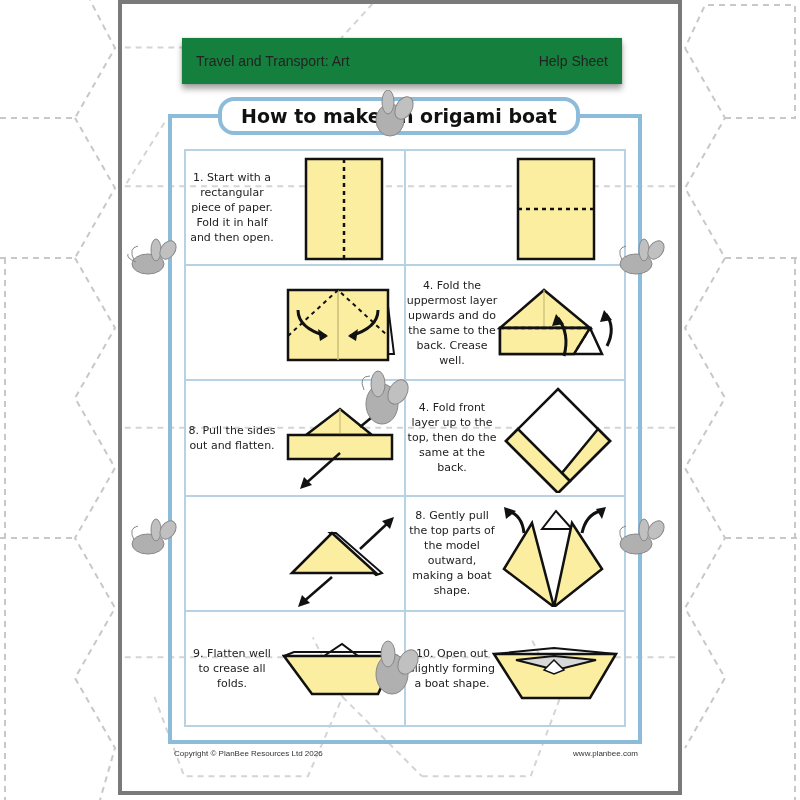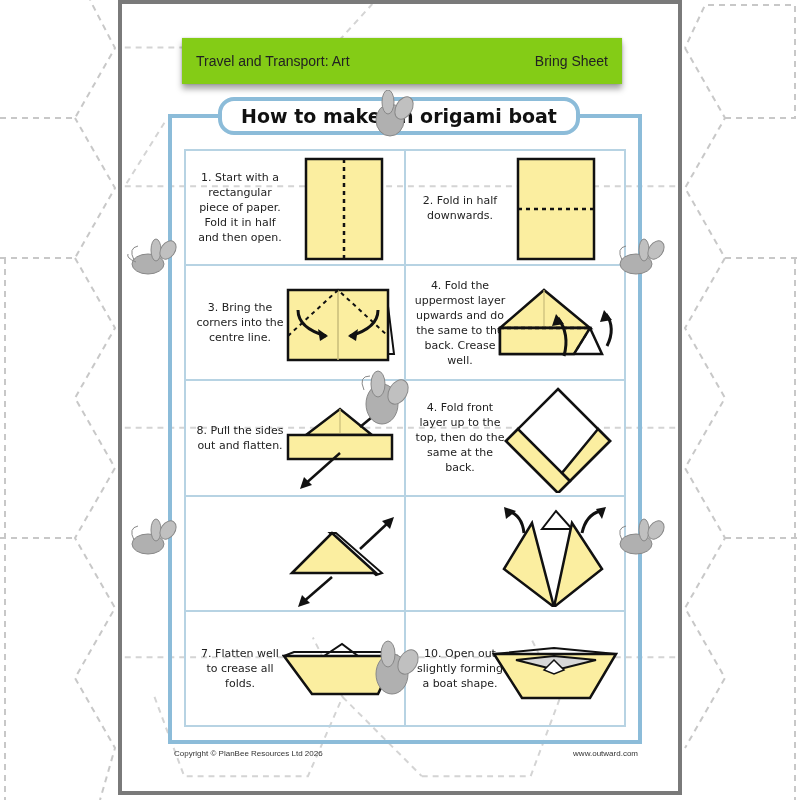--- a/index.html
+++ b/index.html
@@ -11,21 +11,21 @@
   .bg-pattern { position: absolute; left: 0; top: 0; width: 800px; height: 800px; }
   .page {
     position: absolute; left: 118px; top: 0; width: 564px; height: 795px;
     background: #ffffff;
     border: 4px solid #7a7a7a; border-top: 4px solid #7a7a7a;
     box-sizing: border-box;
   }
   .page-pattern { position: absolute; left: 0; top: 0; width: 100%; height: 100%; }
   .header-bar {
     position: absolute; left: 60px; top: 34px; width: 440px; height: 46px;
-    background: #84cc16;
+    background: #15803d;
     box-shadow: 0 5px 6px rgba(0,0,0,0.35), 0 0 2px rgba(0,0,0,0.2);
     display: flex; align-items: center; justify-content: space-between;
     padding: 0 14px; box-sizing: border-box;
     font-family: "Liberation Sans", sans-serif; font-size: 14px; color: #222;
   }
   .frame {
     position: absolute; left: 46px; top: 110px; width: 474px; height: 630px;
     border: 4px solid #8cbcd9; box-sizing: border-box;
   }
   .title-pill {
@@ -38,21 +38,21 @@
   .grid {
     position: absolute; left: 62px; top: 145px; width: 442px; height: 578px;
     display: grid; grid-template-columns: 1fr 1fr; grid-template-rows: repeat(5, 1fr);
     border: 1px solid #b7d3e3; box-sizing: border-box;
   }
   .cell {
     border: 1px solid #b7d3e3; position: relative;
     display: flex; align-items: center; box-sizing: border-box;
   }
   .step-text {
-    width: 92px; margin-left: 8px; text-align: center;
+    width: 92px; text-align: center;
     font-family: "DejaVu Sans", sans-serif; font-size: 11px; line-height: 15px; color: #222;
   }
   .step-fig { position: absolute; }
   .footer {
     position: absolute; left: 52px; top: 745px; width: 464px;
     display: flex; justify-content: space-between;
     font-family: "Liberation Sans", sans-serif; font-size: 8px; color: #333;
   }
   .bee { position: absolute; }
 </style>
@@ -83,46 +83,44 @@
       <path d="M0 660 L556 660"></path>
       <path d="M40 120 L0 184"></path>
       <path d="M30 700 L60 780 L185 780 L220 700 L190 640"></path>
       <path d="M300 780 L410 780 L440 700 L410 640"></path>
       <path d="M220 700 L300 780"></path>
     </g>
   </svg>
 
   <div class="header-bar">
     <span>Travel and Transport: Art</span>
-    <span>Bring Sheet</span>
+    <span>Help Sheet</span>
   </div>
 
   <div class="frame"></div>
   <div class="title-pill">How to make an origami boat</div>
 
   <div class="grid">
 
     <div class="cell">
       <div class="step-text">1. Start with a rectangular piece of paper. Fold it in half and then open.</div>
       <svg class="step-fig" style="left:118px;top:6px" width="80" height="104" viewBox="0 0 80 104">
         <rect x="2" y="2" width="76" height="100" fill="#fbeea0" stroke="#111" stroke-width="2.5"></rect>
         <line x1="40" y1="2" x2="40" y2="102" stroke="#111" stroke-width="2.5" stroke-dasharray="4,4"></line>
       </svg>
     </div>
 
     <div class="cell">
-      <div class="step-text">2. Fold in half downwards.</div>
       <svg class="step-fig" style="left:110px;top:6px" width="80" height="104" viewBox="0 0 80 104">
         <rect x="2" y="2" width="76" height="100" fill="#fbeea0" stroke="#111" stroke-width="2.5"></rect>
         <line x1="2" y1="52" x2="78" y2="52" stroke="#111" stroke-width="2.5" stroke-dasharray="4,4"></line>
       </svg>
     </div>
 
     <div class="cell">
-      <div class="step-text">3. Bring the corners into the centre line.</div>
       <svg class="step-fig" style="left:100px;top:20px" width="110" height="80" viewBox="0 0 110 80">
         <polyline points="100,4 108,68 100,68" fill="#fff" stroke="#111" stroke-width="2"></polyline>
         <rect x="2" y="4" width="100" height="70" fill="#fbeea0" stroke="#111" stroke-width="2.5"></rect>
         <line x1="52" y1="4" x2="52" y2="74" stroke="#c9bd7a" stroke-width="1.5"></line>
         <polyline points="2,50 52,4 102,50" fill="none" stroke="#111" stroke-width="2" stroke-dasharray="4,4"></polyline>
         <path d="M12 24 Q12 42 40 50" fill="none" stroke="#111" stroke-width="3"></path>
         <polygon points="42,50 32,43 34,55" fill="#111"></polygon>
         <path d="M92 24 Q92 42 64 50" fill="none" stroke="#111" stroke-width="3"></path>
         <polygon points="62,50 72,43 70,55" fill="#111"></polygon>
       </svg>
@@ -171,54 +169,55 @@
         <polygon points="50,30 96,70 90,72 44,30" fill="#fff" stroke="#111" stroke-width="2"></polygon>
         <polygon points="6,70 46,30 90,70" fill="#fbeea0" stroke="#111" stroke-width="2.5"></polygon>
         <line x1="74" y1="46" x2="104" y2="18" stroke="#111" stroke-width="2.5"></line>
         <polygon points="108,14 96,18 104,26" fill="#111"></polygon>
         <line x1="46" y1="74" x2="16" y2="100" stroke="#111" stroke-width="2.5"></line>
         <polygon points="12,104 24,100 16,92" fill="#111"></polygon>
       </svg>
     </div>
 
     <div class="cell">
+      <div class="step-text">8. Gently pull the top parts of the model outward, making a boat shape.</div>
       <svg class="step-fig" style="left:96px;top:6px" width="110" height="104" viewBox="0 0 110 104">
         <polygon points="40,26 54,8 70,26" fill="#fff" stroke="#111" stroke-width="2"></polygon>
         <polygon points="2,66 30,20 52,104" fill="#fbeea0" stroke="#111" stroke-width="2.5"></polygon>
         <polygon points="100,66 70,20 52,104" fill="#fbeea0" stroke="#111" stroke-width="2.5"></polygon>
         <path d="M22 30 Q20 12 6 8" fill="none" stroke="#111" stroke-width="3"></path>
         <polygon points="2,4 4,16 14,8" fill="#111"></polygon>
         <path d="M80 30 Q84 12 98 8" fill="none" stroke="#111" stroke-width="3"></path>
         <polygon points="104,4 94,6 100,16" fill="#111"></polygon>
       </svg>
     </div>
 
     <div class="cell">
-      <div class="step-text">7. Flatten well to crease all folds.</div>
+      <div class="step-text">9. Flatten well to crease all folds.</div>
       <svg class="step-fig" style="left:96px;top:28px" width="120" height="60" viewBox="0 0 120 60">
         <polygon points="42,16 60,4 76,16" fill="#fff" stroke="#111" stroke-width="2"></polygon>
         <polygon points="2,16 114,16 96,54 30,54" fill="#fbeea0" stroke="#111" stroke-width="2.5"></polygon>
         <polyline points="2,16 12,12 108,12 114,16" fill="none" stroke="#111" stroke-width="2"></polyline>
       </svg>
     </div>
 
     <div class="cell">
       <div class="step-text">10. Open out slightly forming a boat shape.</div>
       <svg class="step-fig" style="left:86px;top:30px" width="128" height="60" viewBox="0 0 128 60">
         <polygon points="2,12 124,12 98,56 30,56" fill="#fbeea0" stroke="#111" stroke-width="2.5"></polygon>
         <polygon points="24,18 62,14 104,18 64,28" fill="#d8d8d8" stroke="#111" stroke-width="2"></polygon>
         <polygon points="52,28 62,18 72,28 62,32" fill="#fff" stroke="#111" stroke-width="1.5"></polygon>
         <polyline points="2,12 62,6 124,12" fill="none" stroke="#111" stroke-width="2"></polyline>
       </svg>
     </div>
   </div>
 
   <div class="footer">
     <span>Copyright © PlanBee Resources Ltd 2026</span>
-    <span>www.outward.com</span>
+    <span>www.planbee.com</span>
   </div>
 </div>
 
 <svg class="bee" style="left:124px;top:238px" width="56" height="40" viewBox="0 0 56 40">
   <ellipse cx="24" cy="26" rx="16" ry="10" fill="#b0b0b0" stroke="#888"></ellipse>
   <ellipse cx="32" cy="12" rx="5" ry="11" fill="#c0c0c0" stroke="#888"></ellipse>
   <ellipse cx="44" cy="12" rx="7" ry="10" transform="rotate(35 44 12)" fill="#c0c0c0" stroke="#888"></ellipse>
   <path d="M10 22 Q4 10 14 8 M12 24 Q2 20 4 16" stroke="#888" fill="none"></path>
 </svg>
 <svg class="bee" style="left:612px;top:238px" width="56" height="40" viewBox="0 0 56 40">

